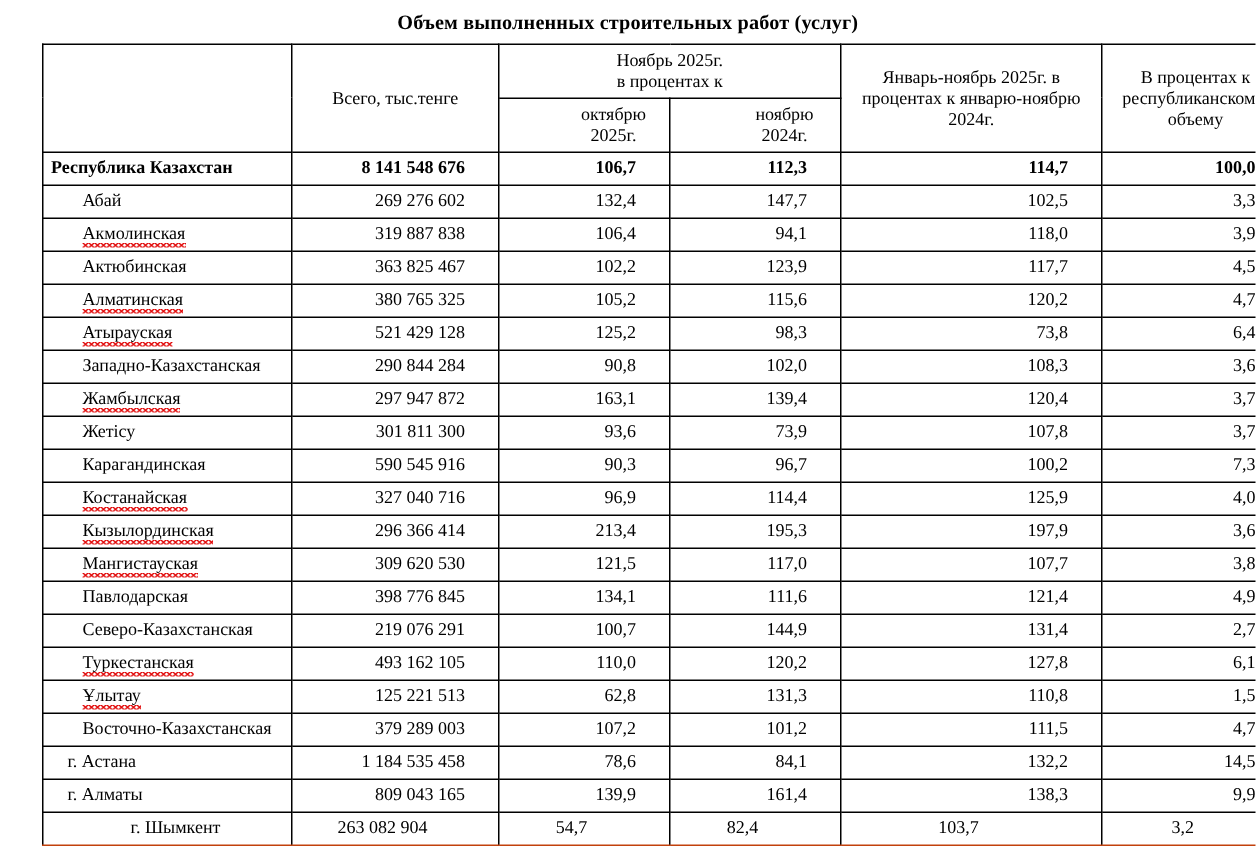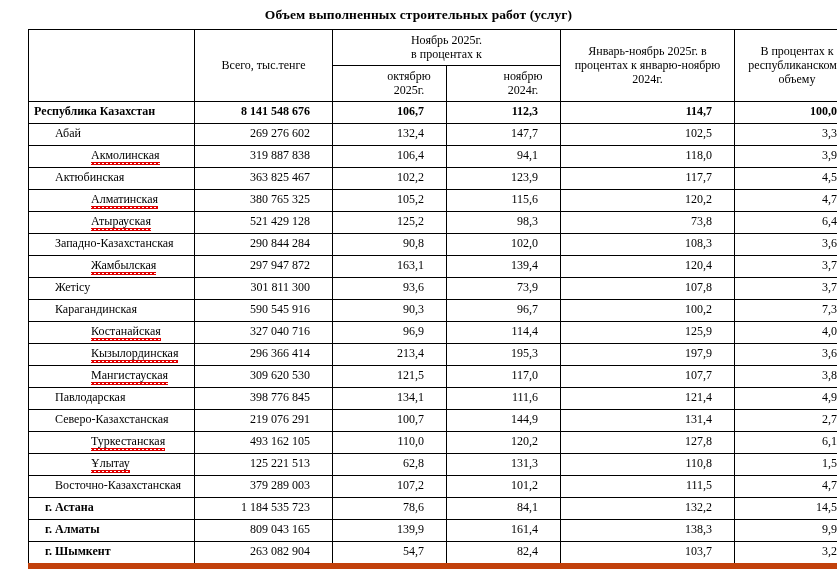--- a/index.html
+++ b/index.html
@@ -88,37 +88,36 @@
     border-left: 1px solid #000;
     border-right: 1px solid #000;
     border-top: none;
     border-bottom: none;
     padding-right: 22px;
   }
   tbody tr:first-child td {
     border-top: none;
   }
   tbody tr:last-child td {
-    border-bottom: 6px solid #c2410c;
+    border-bottom: 1px solid #c2410c;
+    text-align: center;
   }
   .bold {
     font-weight: bold;
   }
   .indent-1 {
     padding-left: 26px;
   }
   .indent-2 {
     padding-left: 16px;
-    font-weight: bold;
   }
   
   .squiggle {
     position: relative;
     display: inline-block;
-    margin-left: 36px;
   }
   .squiggle::after {
     content: "";
     position: absolute;
     left: 0;
     right: 0;
     bottom: -2px;
     height: 3px;
     background-image:
       linear-gradient(45deg, transparent 42%, #e00000 42%, #e00000 58%, transparent 58%),
@@ -298,21 +297,21 @@
         <tr>
           <td class="region indent-1">Восточно-Казахстанская</td>
           <td class="num">379 289 003</td>
           <td class="num">107,2</td>
           <td class="num">101,2</td>
           <td class="num">111,5</td>
           <td class="num">4,7</td>
         </tr>
         <tr>
           <td class="region indent-2">г. Астана</td>
-          <td class="num">1 184 535 723</td>
+          <td class="num">1 184 535 458</td>
           <td class="num">78,6</td>
           <td class="num">84,1</td>
           <td class="num">132,2</td>
           <td class="num">14,5</td>
         </tr>
         <tr>
           <td class="region indent-2">г. Алматы</td>
           <td class="num">809 043 165</td>
           <td class="num">139,9</td>
           <td class="num">161,4</td>

